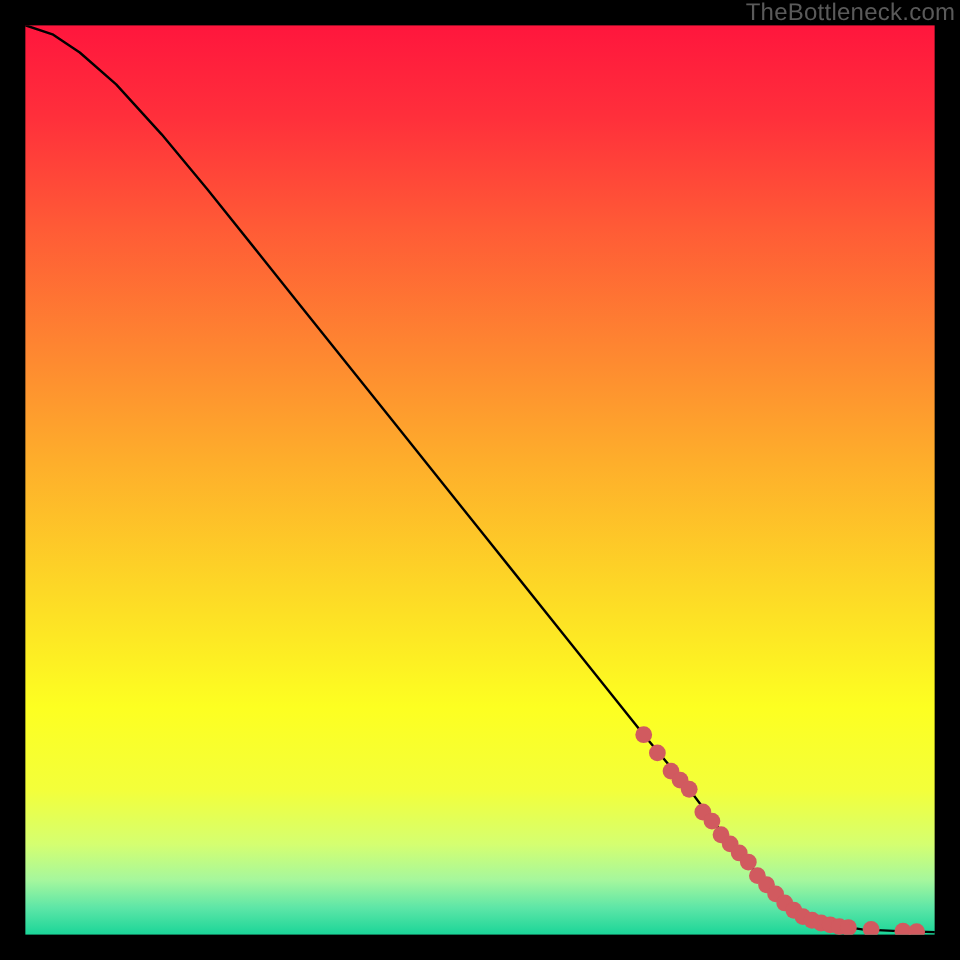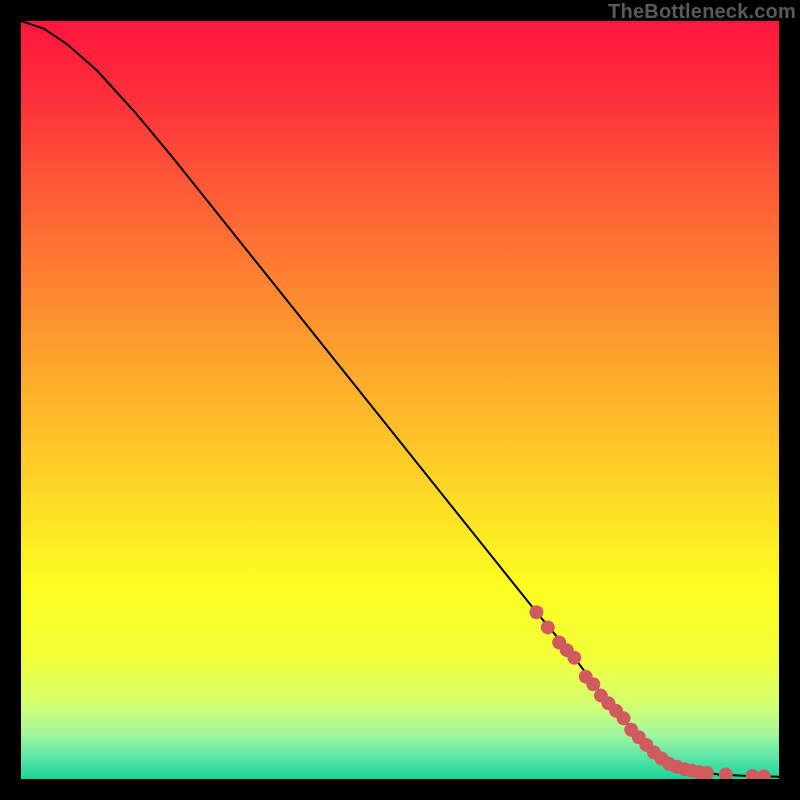--- a/index.html
+++ b/index.html
@@ -24,21 +24,21 @@
   .curve-layer {
     position: absolute;
     inset: 0;
   }
   .watermark {
     position: absolute;
     right: 4px;
     top: 0px;
     font-family: Arial, Helvetica, sans-serif;
     font-size: 20px;
-    font-weight: 700;
+    font-weight: 400;
     color: #5a5a5a;
     letter-spacing: 0.2px;
   }
 </style>
 </head>
 <body>
 
 <div class="stage">
 
   <div class="plot-area">

